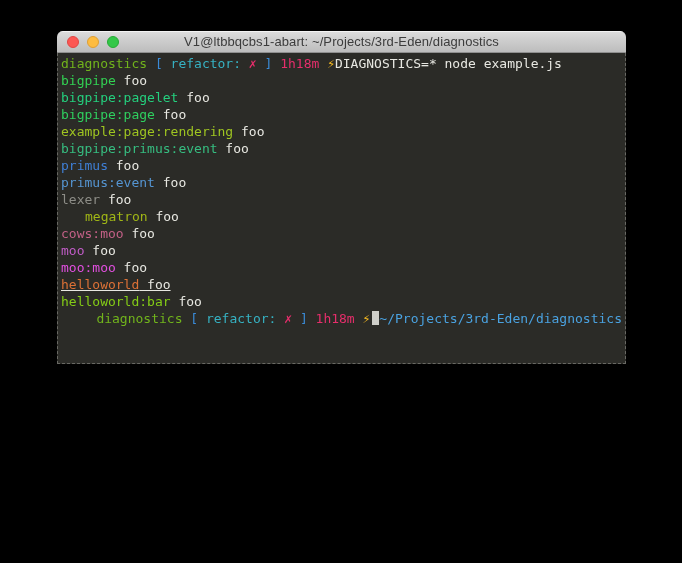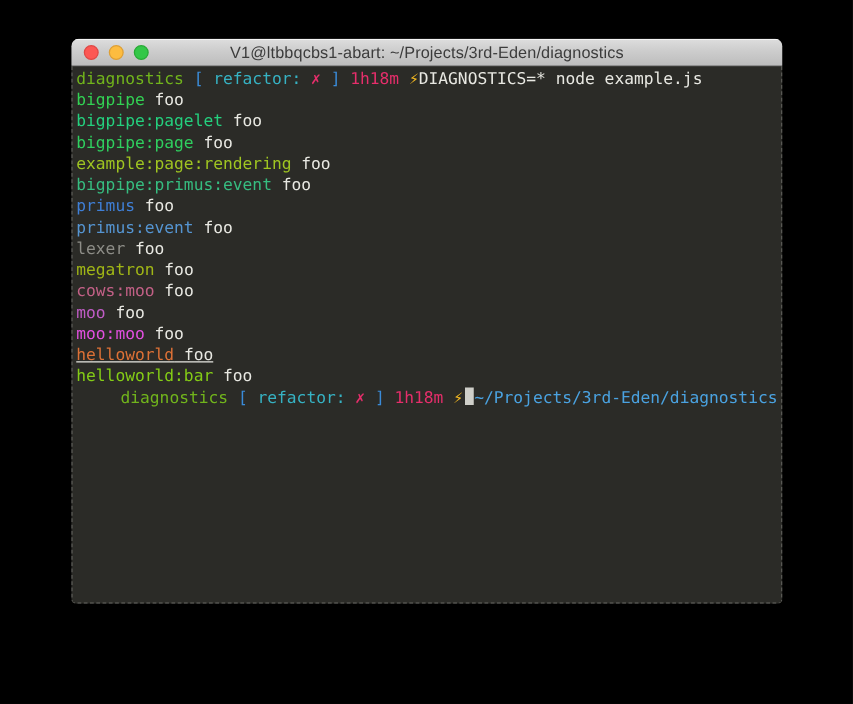--- a/index.html
+++ b/index.html
@@ -26,21 +26,21 @@
     font-family:"Liberation Sans", sans-serif; font-size:13px; font-weight:500;
     color:#3c3c3c; letter-spacing:0.1px; line-height:22px;
   }
   .traffic { position:absolute; left:10px; top:5px; display:flex; gap:8px; }
   .tl { width:12px; height:12px; border-radius:50%; border:0.5px solid rgba(0,0,0,0.25); }
   .tl.red    { background:#fc5753; border-color:#df4744; }
   .tl.yellow { background:#fdbc40; border-color:#de9f34; }
   .tl.green  { background:#33c748; border-color:#27aa35; }
 
   .terminal {
-    width:100%; height:430px; background:#2b2b27;
+    width:100%; height:311px; background:#2b2b27;
     border:1px dashed rgba(205,205,198,0.38); border-top:none;
     padding:2px 3px; font-size:13px; line-height:17px; cursor:text;
   }
   .term-line { white-space:pre; height:17px; }
   .term-line.spread { display:flex; justify-content:flex-end; }
   .cursor {
     display:inline-block; width:7px; height:14px; margin-left:2px;
     background:#cfcfc9; vertical-align:-2px;
   }
 </style>
@@ -60,21 +60,21 @@
   <div class="terminal" id="terminal">
       <div class="term-line" style="color: rgb(232, 232, 226);"><span><span style="color: rgb(113, 180, 28);">diagnostics</span><span> </span><span style="color: rgb(58, 139, 216);">[</span><span> </span><span style="color: rgb(54, 178, 195);">refactor:</span><span> </span><span style="color: rgb(230, 46, 107);">✗</span><span> </span><span style="color: rgb(58, 139, 216);">]</span><span> </span><span style="color: rgb(230, 46, 107);">1h18m</span><span> </span><span style="color: rgb(245, 185, 32);">⚡</span><span style="color: rgb(232, 232, 226);">DIAGNOSTICS=* node example.js</span></span></div>
       <div class="term-line" style="color: rgb(232, 232, 226);"><span><span style="color: rgb(50, 209, 83);">bigpipe</span><span style="color: rgb(232, 232, 226);"> foo</span></span></div>
       <div class="term-line" style="color: rgb(232, 232, 226);"><span><span style="color: rgb(36, 208, 126);">bigpipe:pagelet</span><span style="color: rgb(232, 232, 226);"> foo</span></span></div>
       <div class="term-line" style="color: rgb(232, 232, 226);"><span><span style="color: rgb(47, 207, 95);">bigpipe:page</span><span style="color: rgb(232, 232, 226);"> foo</span></span></div>
       <div class="term-line" style="color: rgb(232, 232, 226);"><span><span style="color: rgb(159, 197, 33);">example:page:rendering</span><span style="color: rgb(232, 232, 226);"> foo</span></span></div>
       <div class="term-line" style="color: rgb(232, 232, 226);"><span><span style="color: rgb(54, 189, 128);">bigpipe:primus:event</span><span style="color: rgb(232, 232, 226);"> foo</span></span></div>
       <div class="term-line" style="color: rgb(232, 232, 226);"><span><span style="color: rgb(63, 127, 214);">primus</span><span style="color: rgb(232, 232, 226);"> foo</span></span></div>
       <div class="term-line" style="color: rgb(232, 232, 226);"><span><span style="color: rgb(85, 149, 210);">primus:event</span><span style="color: rgb(232, 232, 226);"> foo</span></span></div>
       <div class="term-line" style="color: rgb(232, 232, 226);"><span><span style="color: rgb(141, 141, 135);">lexer</span><span style="color: rgb(232, 232, 226);"> foo</span></span></div>
-      <div class="term-line" style="color: rgb(232, 232, 226);"><span><span style="color: rgb(160, 182, 22);">megatron</span><span style="color: rgb(232, 232, 226);"> foo</span></span></div>
+      <div class="term-line" style="color: rgb(232, 232, 226);"><span><span style="color: rgb(160, 182, 22); margin-left: 24px;">megatron</span><span style="color: rgb(232, 232, 226);"> foo</span></span></div>
       <div class="term-line" style="color: rgb(232, 232, 226);"><span><span style="color: rgb(194, 96, 134); margin-top: 22px;">cows:moo</span><span style="color: rgb(232, 232, 226);"> foo</span></span></div>
       <div class="term-line" style="color: rgb(232, 232, 226);"><span><span style="color: rgb(192, 92, 198);">moo</span><span style="color: rgb(232, 232, 226);"> foo</span></span></div>
       <div class="term-line" style="color: rgb(232, 232, 226);"><span><span style="color: rgb(226, 79, 224);">moo:moo</span><span style="color: rgb(232, 232, 226);"> foo</span></span></div>
       <div class="term-line" style="color: rgb(232, 232, 226); text-decoration: underline;"><span><span style="color: rgb(221, 113, 54);">helloworld</span><span style="color: rgb(232, 232, 226);"> foo</span></span></div>
       <div class="term-line" style="color: rgb(232, 232, 226);"><span><span style="color: #84cc16;">helloworld:bar</span><span style="color: rgb(232, 232, 226);"> foo</span></span></div>
       <div class="term-line spread" style="color: rgb(232, 232, 226);"><span><span style="color: rgb(113, 180, 28);">diagnostics</span><span> </span><span style="color: rgb(58, 139, 216);">[</span><span> </span><span style="color: rgb(54, 178, 195);">refactor:</span><span> </span><span style="color: rgb(230, 46, 107);">✗</span><span> </span><span style="color: rgb(58, 139, 216);">]</span><span> </span><span style="color: rgb(230, 46, 107);">1h18m</span><span> </span><span style="color: rgb(245, 185, 32);">⚡</span><span class="cursor"></span></span><span style="color: rgb(74, 162, 224);">~/Projects/3rd-Eden/diagnostics</span></div>
     </div>
 </div>
 
 </body></html>

